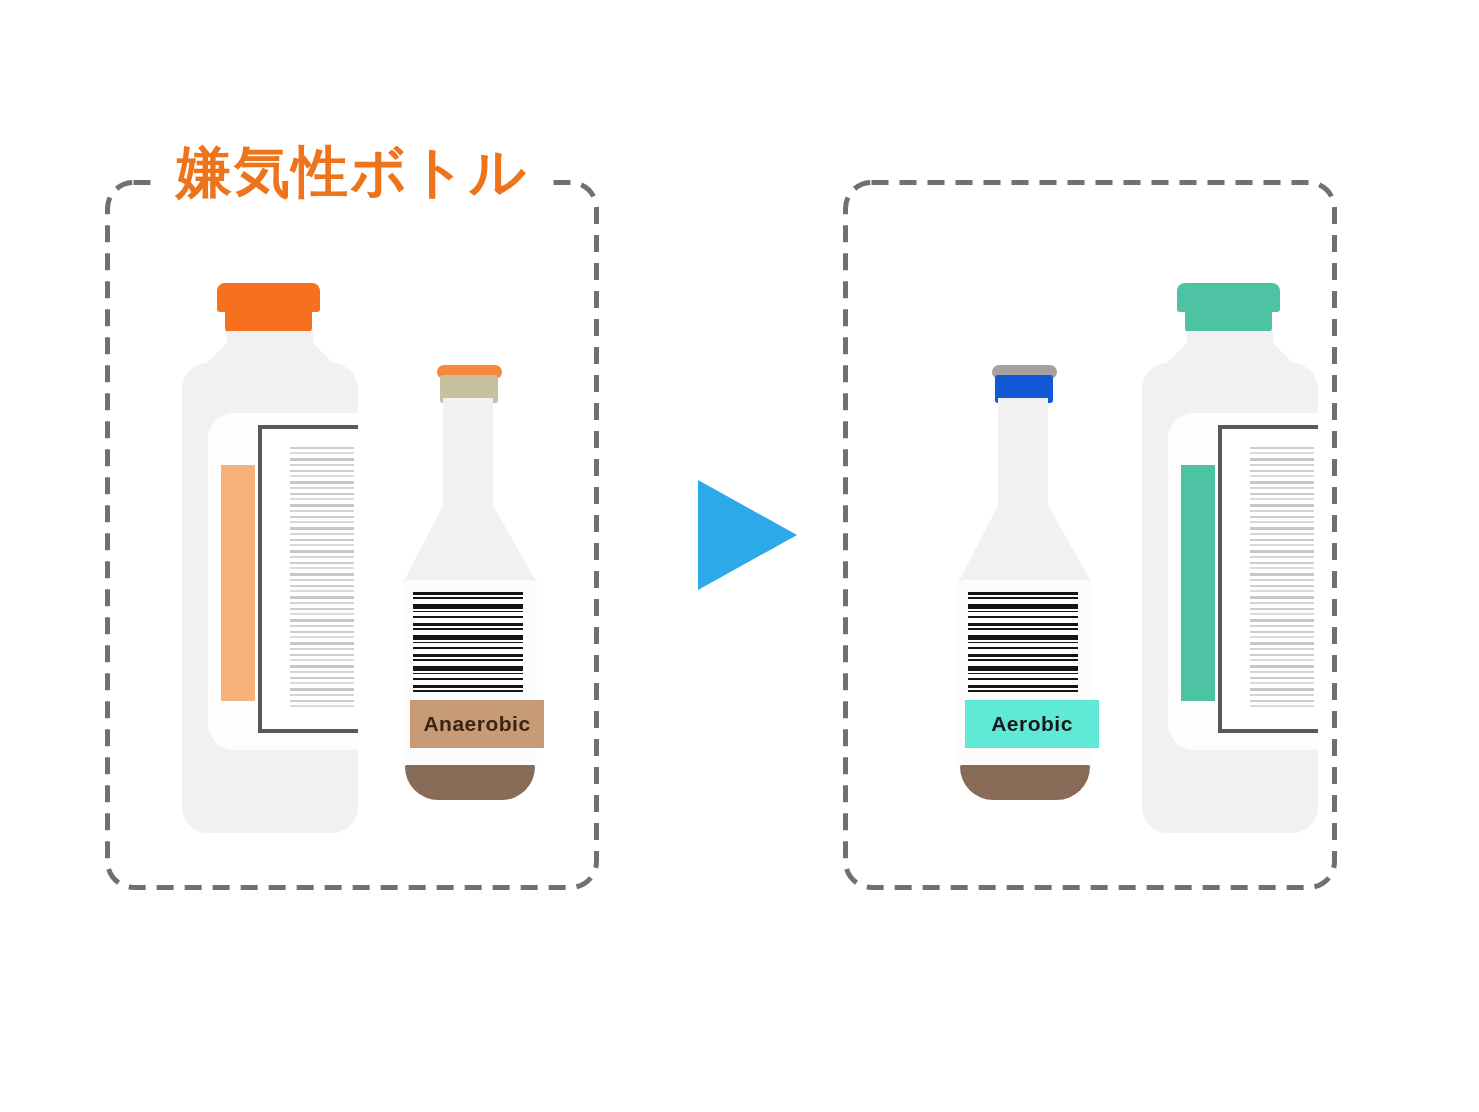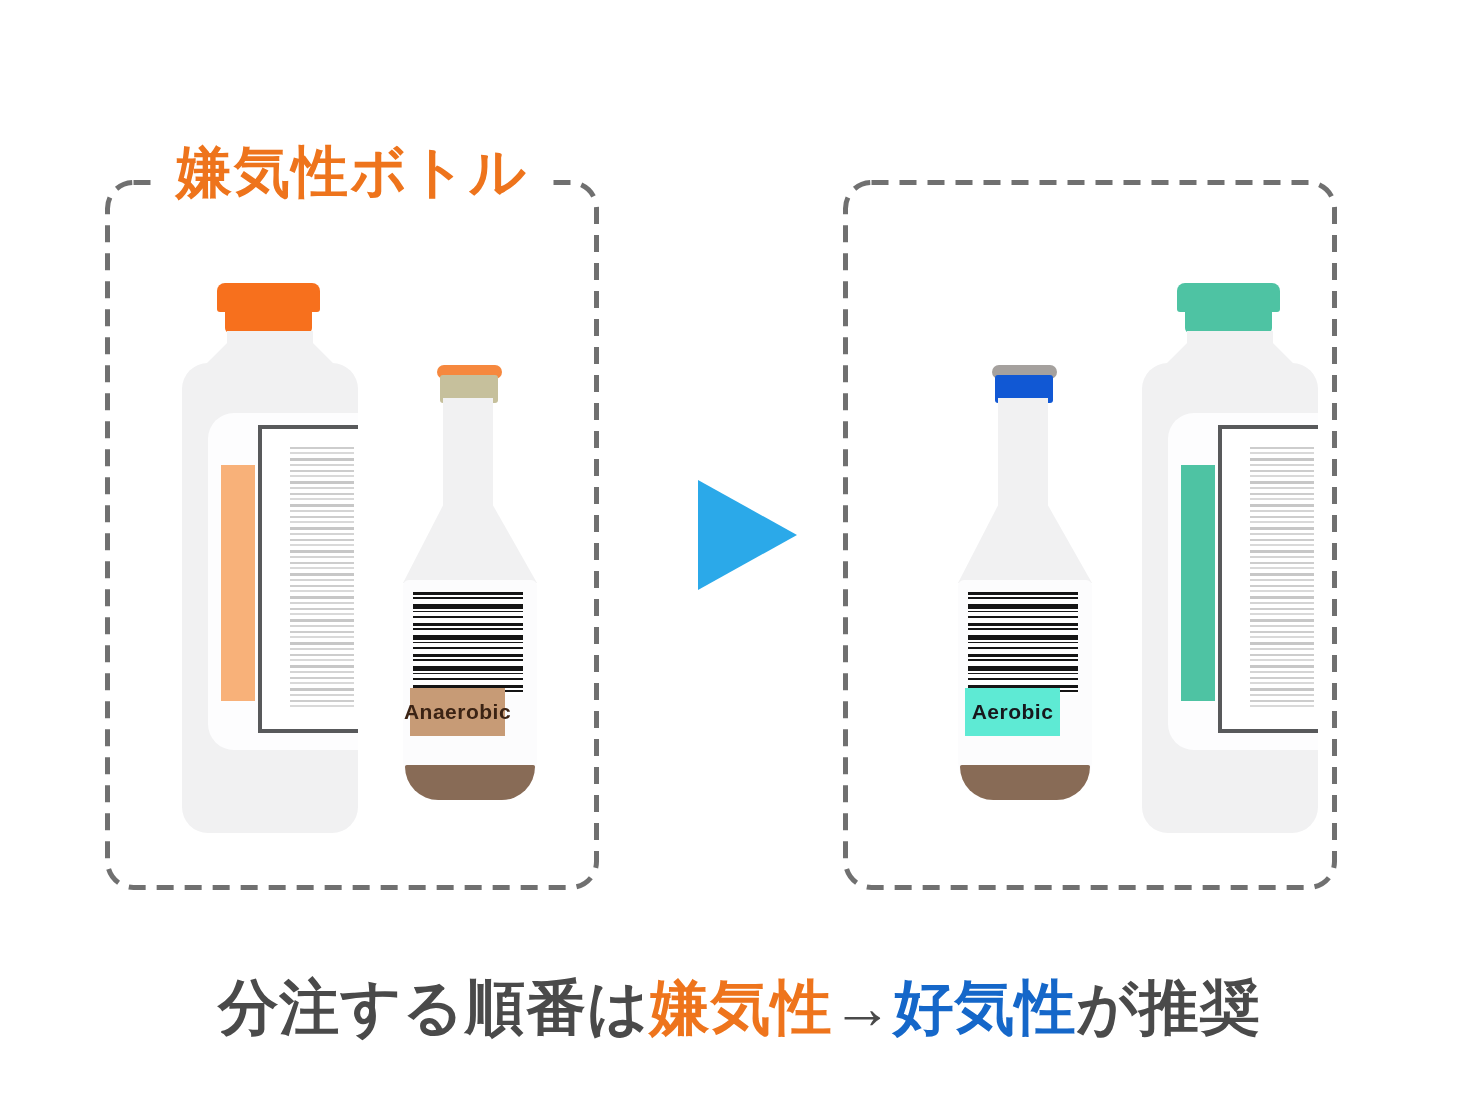--- a/index.html
+++ b/index.html
@@ -51,21 +51,21 @@
   .small-bottle .barcode{
     position:absolute;left:10px;top:227px;width:110px;height:103px;background:#ffffff;
     background-image:repeating-linear-gradient(to bottom,
       #151515 0 3px,#ffffff 3px 5px,
       #151515 5px 7px,#ffffff 7px 12px,
       #151515 12px 17px,#ffffff 17px 19px,
       #1a1a1a 19px 20px,#ffffff 20px 24px,
       #151515 24px 26px,#ffffff 26px 31px);
   }
   .small-bottle .name-label{
-    position:absolute;left:7px;top:323px;width:95px;height:48px;
+    position:absolute;left:7px;top:335px;width:134px;height:48px;
     display:flex;align-items:center;justify-content:center;
     font-size:21px;font-weight:bold;letter-spacing:0.5px;
   }
   .small-bottle .liquid{position:absolute;left:2px;top:400px;width:130px;height:35px;border-radius:2px 2px 38px 38px;}
 
   
   .flow-arrow{
     position:absolute;left:698px;top:480px;width:0;height:0;
     border-top:55px solid transparent;border-bottom:55px solid transparent;
     border-left-width:99px;border-left-style:solid;
@@ -138,17 +138,14 @@
       <div class="shoulder"></div>
       <div class="body"></div>
       <div class="inner-panel"></div>
       <div class="stripe" style="background: rgb(78, 195, 163);"></div>
       <div class="info-label">
         <div class="fine-print"></div>
       </div>
     </div>
   </div>
 
-  <div class="caption">
-    <span style="color: rgb(74, 74, 74);">分注する順番は</span><span style="color: rgb(238, 116, 28);">嫌気性</span><span style="color: rgb(74, 74, 74);">→</span><span style="color: rgb(21, 103, 201);">好気性</span><span style="color: rgb(74, 74, 74);">が推奨</span>
-  </div>
 
 </div>
 
 </body></html>

